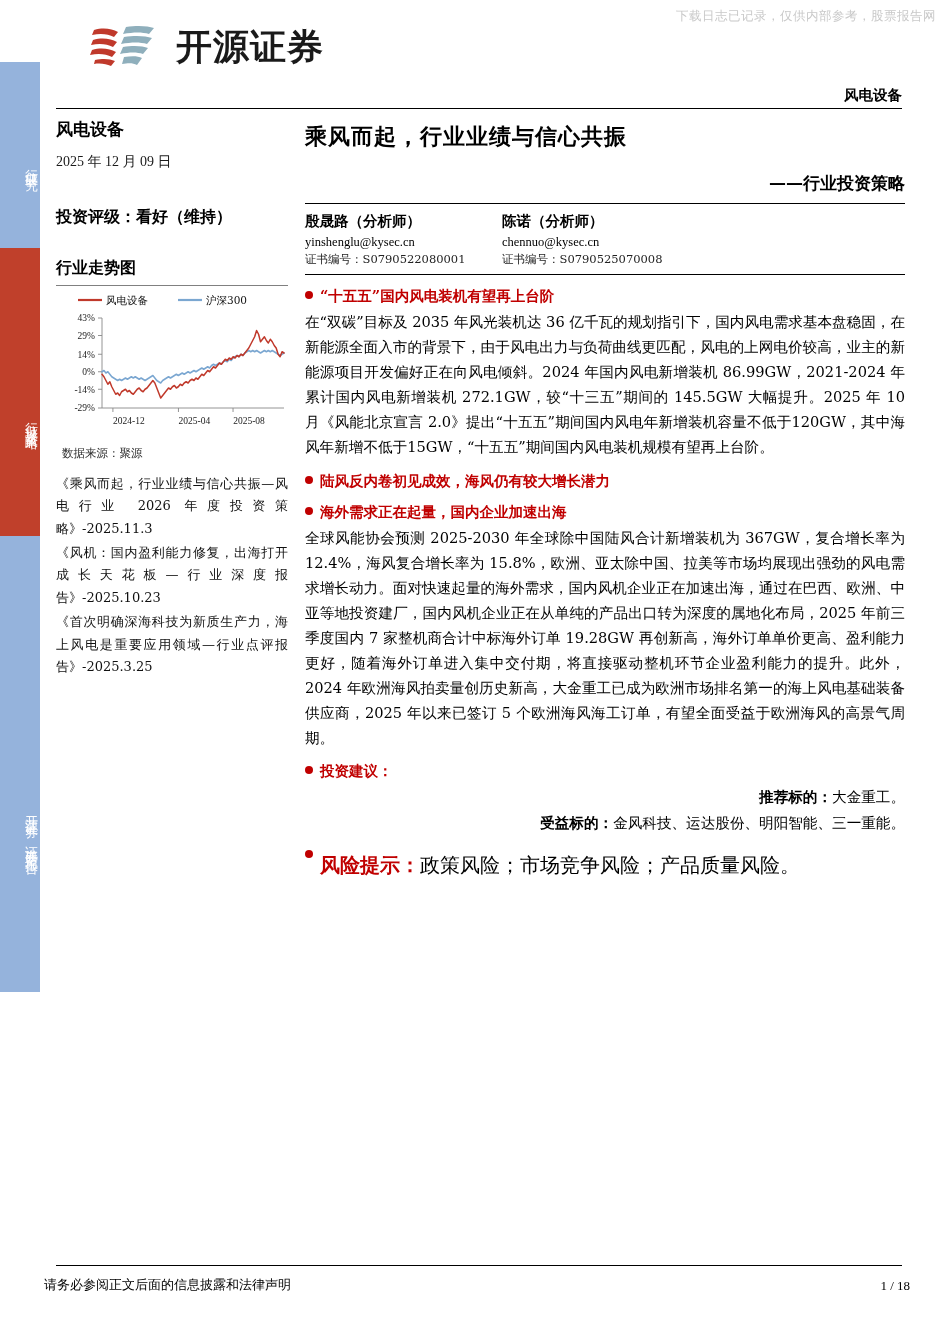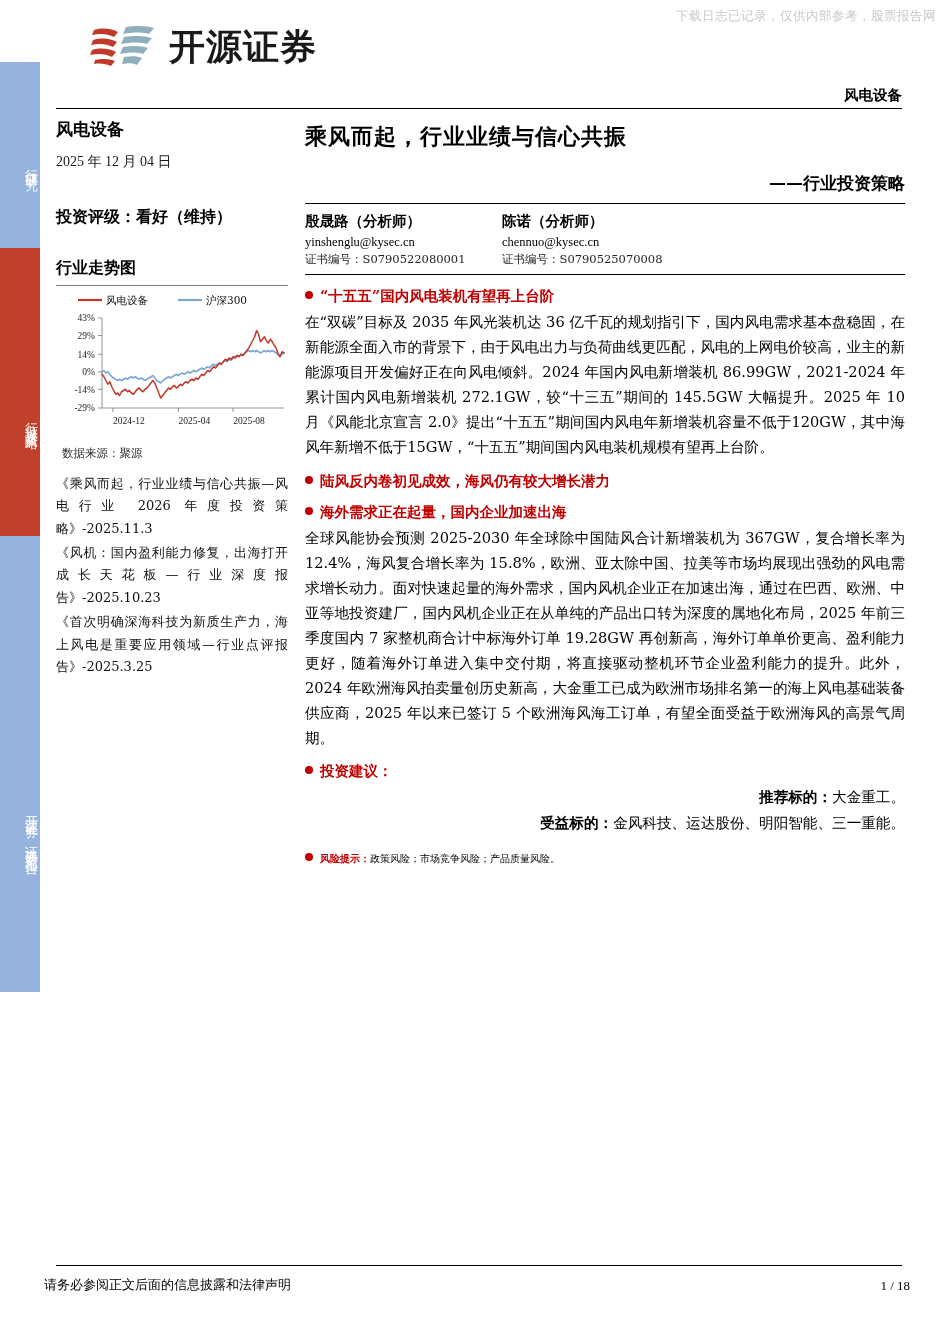--- a/index.html
+++ b/index.html
@@ -44,21 +44,21 @@
     right: 14px; top: 8px;
     font-size: 12.5px;
     color: #c9c9c9;
     letter-spacing: 0.5px;
     font-family: "DejaVu Serif", serif;
     white-space: nowrap;
   }
   .logo-wrap {
     position: absolute;
     left: 88px; top: 22px;
-    display: flex; align-items: center; gap: 13px;
+    display: flex; align-items: center; gap: 20px;
   }
   .logo-mark { width: 68px; height: 50px; display:block; }
   .logo-text {
     font-family: "DejaVu Sans", sans-serif;
     font-weight: bold;
     font-size: 36px;
     letter-spacing: 1px;
     color: #1a1a1a;
   }
   .header-industry {
@@ -192,23 +192,23 @@
   }
   .sub-line {
     font-size: 14.6px;
     line-height: 1.78;
     font-family: "DejaVu Serif", serif;
     text-align: right;
   }
   .sub-line b { font-weight: bold; }
   .risk-line {
     margin-top: 16px;
-    font-size: 10px;
-    font-family: "DejaVu Serif", serif;
-    display: flex; align-items: center; gap: 7px;
+    font-size: 20px;
+    font-family: "DejaVu Serif", serif;
+    display: flex; align-items: flex-start; gap: 7px;
   }
   .risk-label { color: #C00000; font-weight: bold; }
 
   
   .rule-bottom {
     position: absolute;
     left: 56px; right: 48px; bottom: 78px;
     border-top: 1.4px solid #000;
   }
   .footer-note {
@@ -257,21 +257,21 @@
     </g>
   </svg>
   <span class="logo-text">开源证券</span>
 </div>
 
 <div class="header-industry">风电设备</div>
 <div class="rule-top"></div>
 
 <div class="leftcol">
   <div class="lc-industry">风电设备</div>
-  <div class="lc-date">2025 年 12 月 04 日</div>
+  <div class="lc-date">2025 年 12 月 09 日</div>
   <div class="lc-rating">投资评级：看好（维持）</div>
 
   <div class="lc-chart-title">行业走势图</div>
   <div class="lc-rule"></div>
 
   <div class="chart-box">
     <svg id="trend-svg" viewBox="0 0 232 150" width="232" height="150">
         <line x1="22" y1="10" x2="46" y2="10" stroke="#C0392B" stroke-width="2.2"></line>
         <text x="50" y="14" font-size="10.5" fill="#111" font-family="&quot;DejaVu Serif&quot;, serif">风电设备</text>
         <line x1="122" y1="10" x2="146" y2="10" stroke="#7BA7D1" stroke-width="2.2"></line>

